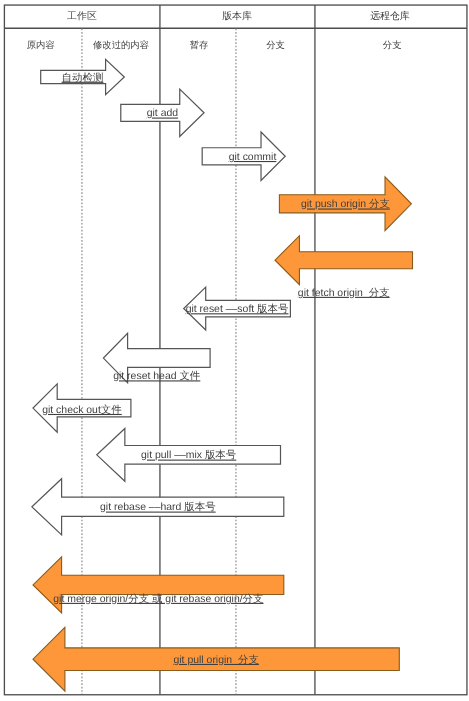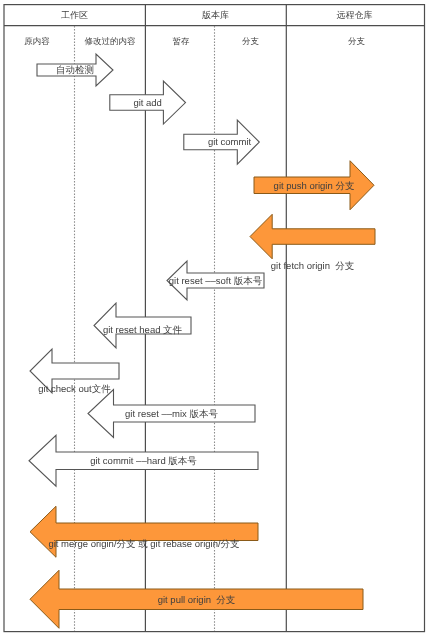--- a/index.html
+++ b/index.html
@@ -4,21 +4,21 @@
 <style>
   html,body{margin:0;padding:0;background:#ffffff;}
   body{width:426px;height:637px;overflow:hidden;
        font-family:"Liberation Sans","DejaVu Sans",sans-serif;
        -webkit-font-smoothing:antialiased;text-rendering:geometricPrecision;}
   #stage{position:relative;width:426px;height:637px;background:#ffffff;}
   #sheet{position:absolute;left:0;top:0;width:426px;height:637px;}
   .lbl{position:absolute;white-space:nowrap;color:#3f3f3f;}
   .hdr{font-size:9px;}
   .sub{font-size:8.5px;}
-  .alabel{font-size:9.5px;color:#3f3f3f;letter-spacing:0px;white-space:pre;}
+  .alabel{font-size:9.5px;color:#3f3f3f;letter-spacing:0px;white-space:pre;text-decoration:underline;}
 </style>
 </head>
 <body>
 
 <div id="stage">
 
   <svg id="sheet" width="426" height="637" viewBox="0 0 426 637">
 
     <rect x="4" y="4.6" width="420.5" height="627" fill="none" stroke="#4d4d4d" stroke-width="1.2"></rect>
     <line x1="4" y1="25.7" x2="424.5" y2="25.7" stroke="#4d4d4d" stroke-width="1.2"></line>
@@ -43,24 +43,24 @@
       </g>
   </svg>
 
   <div id="labels">
       <div class="alabel" style="position: absolute; left: 0px; top: 0px; transform: translate(75px, 70.8px) translate(-50%, -50%);">自动检测</div>
       <div class="alabel" style="position: absolute; left: 0px; top: 0px; transform: translate(147.65px, 103.35px) translate(-50%, -50%);">git add</div>
       <div class="alabel" style="position: absolute; left: 0px; top: 0px; transform: translate(221.55px, 142.85px) translate(-50%, -50%); padding-left: 16px;">git commit</div>
       <div class="alabel" style="position: absolute; left: 0px; top: 0px; transform: translate(314px, 186.05px) translate(-50%, -50%);">git push origin 分支</div>
       <div class="alabel" style="position: absolute; left: 0px; top: 0px; transform: translate(312.5px, 237.35px) translate(-50%, -50%); margin-top: 29px;">git fetch origin  分支</div>
       <div class="alabel" style="position: absolute; left: 0px; top: 0px; transform: translate(215.5px, 281.3px) translate(-50%, -50%);">git reset ––soft 版本号</div>
-      <div class="alabel" style="position: absolute; left: 0px; top: 4px; transform: translate(142.5px, 326.3px) translate(-50%, -50%);">git reset head 文件</div>
-      <div class="alabel" style="position: absolute; left: 0px; top: 18px; transform: translate(74.5px, 371.8px) translate(-50%, -50%);">git check out文件</div>
-      <div class="alabel" style="position: absolute; left: 0px; top: 0px; transform: translate(171.5px, 414.3px) translate(-50%, -50%);">git reset ––mix 版本号</div>
-      <div class="alabel" style="position: absolute; left: 0px; top: 0px; transform: translate(143.5px, 461.55px) translate(-50%, -50%);">git commit ––hard 版本号</div>
+      <div class="alabel" style="position: absolute; left: 0px; top: 16px; transform: translate(142.5px, 326.3px) translate(-50%, -50%);">git reset head 文件</div>
+      <div class="alabel" style="position: absolute; left: 0px; top: 1px; transform: translate(74.5px, 371.8px) translate(-50%, -50%);">git check out文件</div>
+      <div class="alabel" style="position: absolute; left: 0px; top: 0px; transform: translate(171.5px, 414.3px) translate(-50%, -50%);">git pull ––mix 版本号</div>
+      <div class="alabel" style="position: absolute; left: 0px; top: 0px; transform: translate(143.5px, 461.55px) translate(-50%, -50%);">git rebase ––hard 版本号</div>
       <div class="alabel" style="position: absolute; left: 0px; top: 12px; transform: translate(144px, 532.55px) translate(-50%, -50%);">git merge origin/分支 或 git rebase origin/分支</div>
       <div class="alabel" style="position: absolute; left: 0px; top: 0px; transform: translate(196.5px, 600.05px) translate(-50%, -50%);">git pull origin  分支</div>
       <div class="lbl hdr" style="left: 0px; top: 0px; transform: translate(74.5px, 15px) translate(-50%, -50%);">工作区</div>
       <div class="lbl hdr" style="left: 0px; top: 0px; transform: translate(215.5px, 15px) translate(-50%, -50%); text-align: center;">版本库</div>
       <div class="lbl hdr" style="left: 0px; top: 0px; transform: translate(354.5px, 15px) translate(-50%, -50%);">远程仓库</div>
       <div class="lbl sub" style="left: 0px; top: 0px; transform: translate(37px, 41.5px) translate(-50%, -50%);">原内容</div>
       <div class="lbl sub" style="left: 0px; top: 0px; transform: translate(110px, 41.5px) translate(-50%, -50%);">修改过的内容</div>
       <div class="lbl sub" style="left: 0px; top: 0px; transform: translate(181px, 41.5px) translate(-50%, -50%);">暂存</div>
       <div class="lbl sub" style="left: 0px; top: 0px; transform: translate(250.5px, 41.5px) translate(-50%, -50%);">分支</div>
       <div class="lbl sub" style="left: 0px; top: 0px; transform: translate(356.5px, 41.5px) translate(-50%, -50%);">分支</div>

